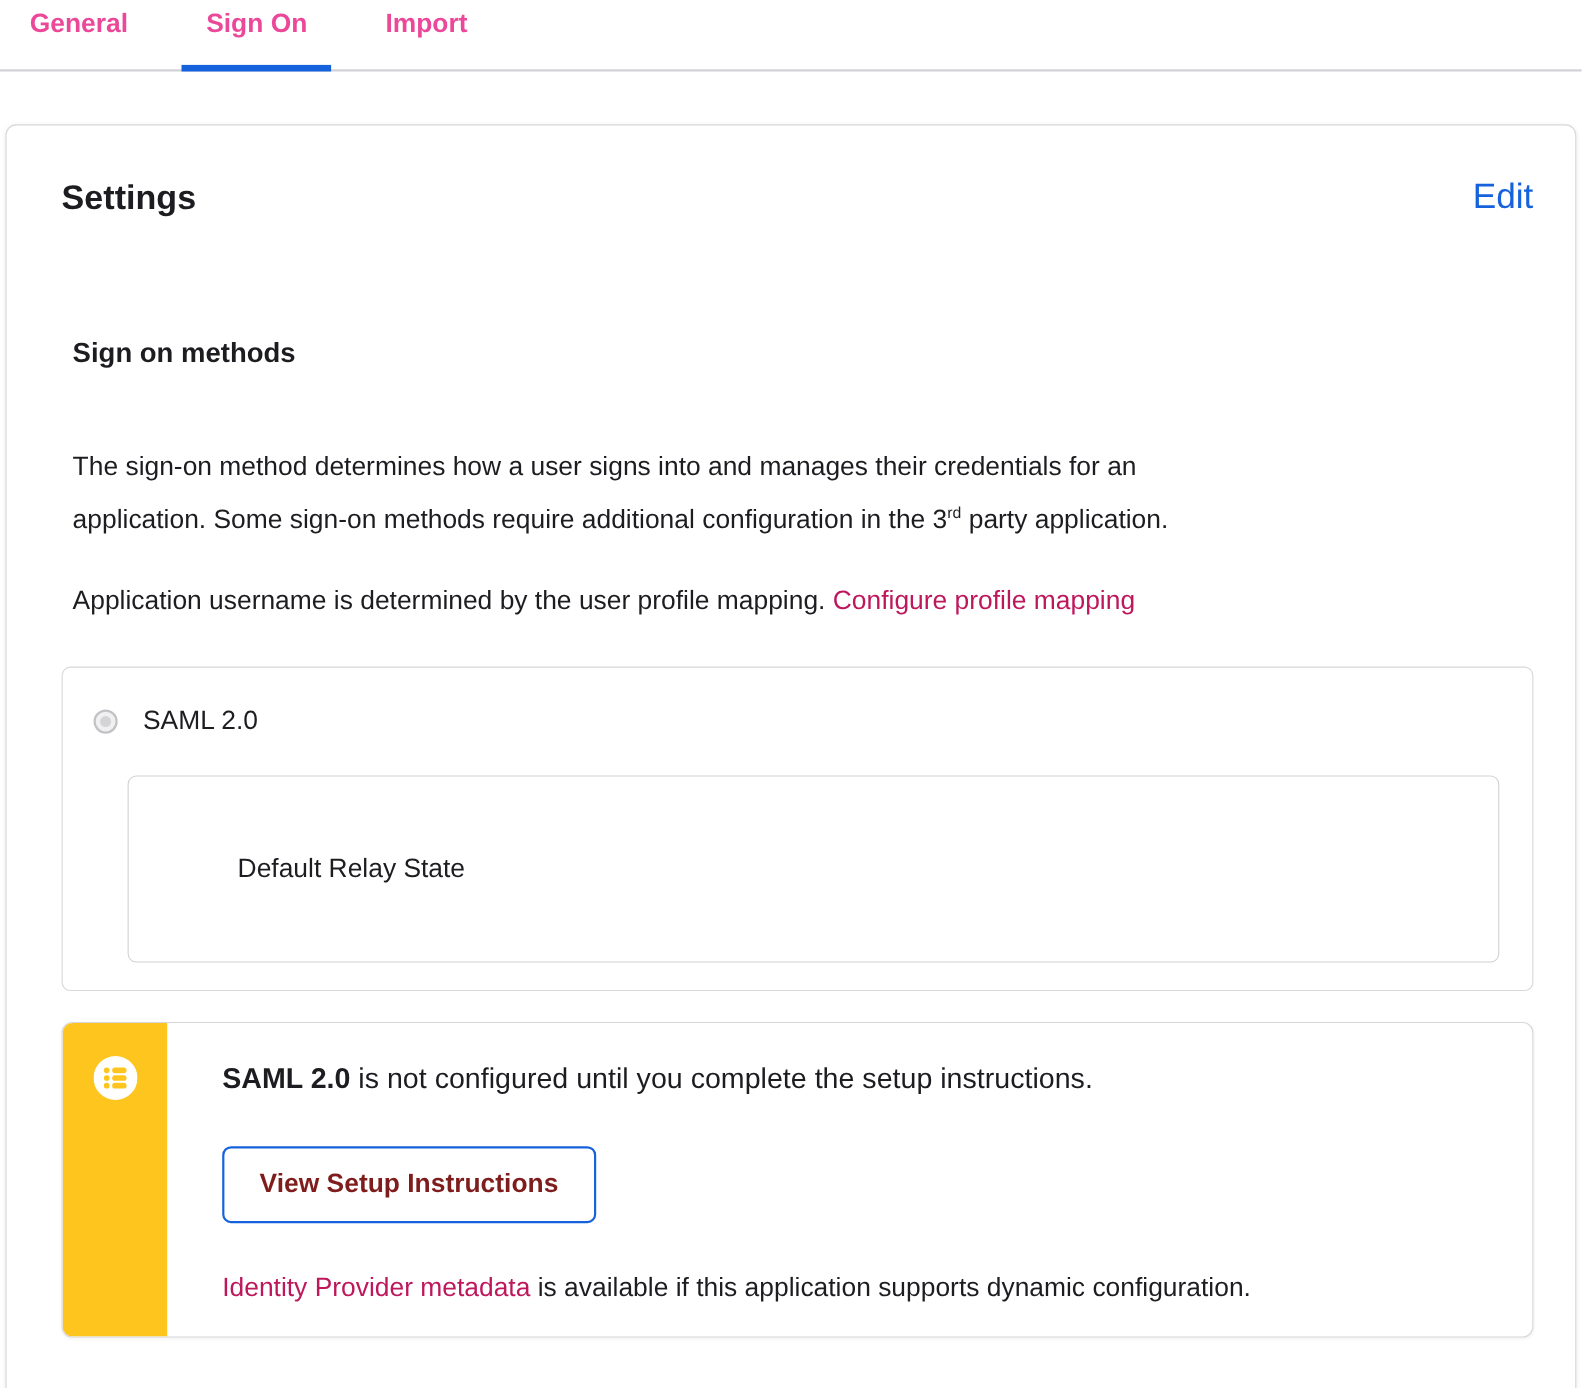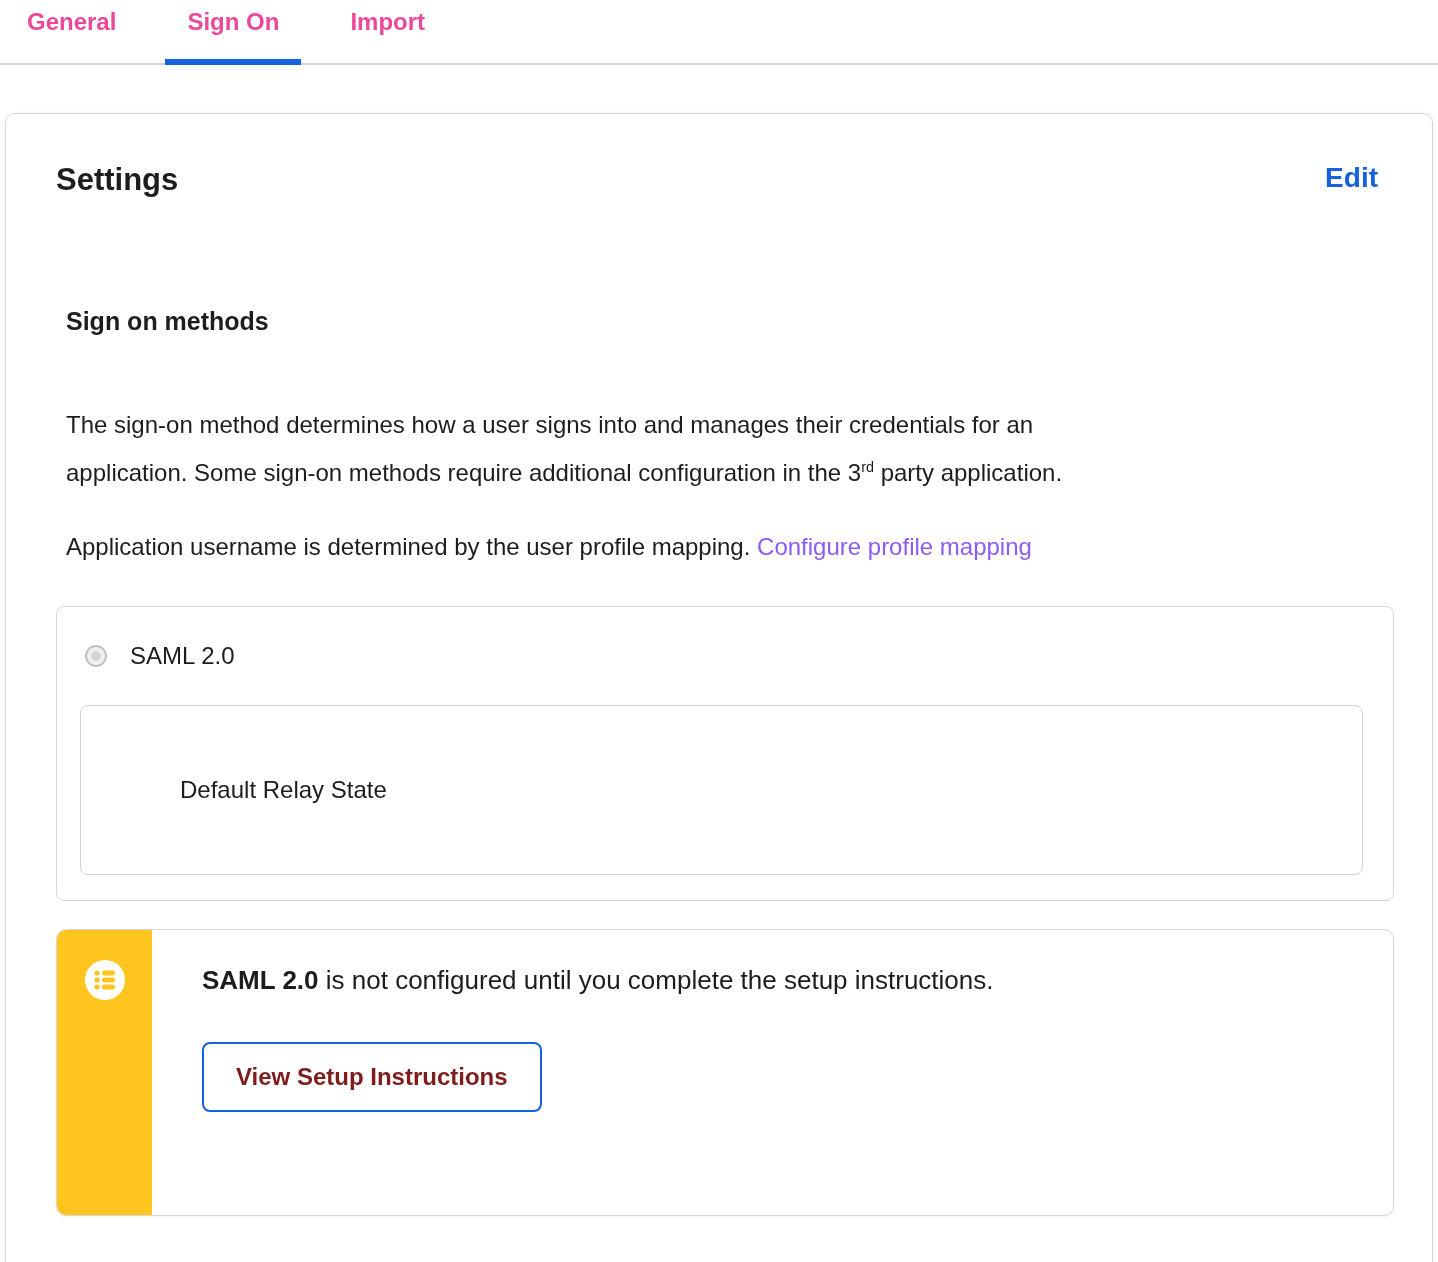--- a/index.html
+++ b/index.html
@@ -55,26 +55,25 @@
     display: flex;
     justify-content: space-between;
     align-items: flex-start;
   }
   .card-title {
     font-size: 31px;
     font-weight: 700;
     line-height: 38px;
   }
   .edit-link {
-    font-size: 28px;
-    font-weight: 700;
+    font-size: 32px;
+    font-weight: 400;
     color: #1662dd;
     text-decoration: none;
     line-height: 34px;
-    margin-right: 16px;
     cursor: pointer;
   }
 
   .section-heading {
     margin: 107px 0 12px 10px;
     font-size: 25px;
     font-weight: 700;
     line-height: 30px;
   }
 
@@ -84,21 +83,21 @@
     line-height: 48px;
     color: #1d1d21;
   }
   .body-text sup { font-size: 60%; line-height: 0; }
   .body-text2 {
     margin: 26px 0 0 10px;
     font-size: 24px;
     line-height: 48px;
   }
   a.inline-link {
-    color: #8b5cf6;
+    color: #be185d;
     text-decoration: none;
     cursor: pointer;
   }
 
   
   .method-box {
     margin-top: 35px;
     height: 295px;
     border: 1px solid #d8d8dc;
     border-radius: 8px;
@@ -134,20 +133,21 @@
   }
   .relay-box {
     margin-top: 36px;
     height: 170px;
     border: 1px solid #d2d2d6;
     border-radius: 8px;
     display: flex;
     align-items: center;
     padding-left: 99px;
     background: #ffffff;
+    margin-left: 36px;
   }
   .relay-label { font-size: 24px; }
 
   
   .callout {
     margin-top: 28px;
     height: 287px;
     border: 1px solid #d8d8dc;
     border-radius: 10px;
     display: flex;
@@ -235,17 +235,18 @@
             <circle cx="12" cy="20" r="2.6"></circle>
               <rect x="17" y="17.4" width="13" height="5.2" rx="2.4"></rect>
             <circle cx="12" cy="27" r="2.6"></circle>
               <rect x="17" y="24.4" width="13" height="5.2" rx="2.4"></rect>
           </g>
         </svg>
       </div>
       <div class="callout-content">
         <p class="callout-message"><b>SAML 2.0</b><span> is not configured until you complete the setup instructions.</span></p>
         <button class="setup-button">View Setup Instructions</button>
+        <p class="callout-footnote"><a class="inline-link">Identity Provider metadata</a><span> is available if this application supports dynamic configuration.</span></p>
       </div>
     </div>
 
   </div>
 </section>
 
 </body></html>

